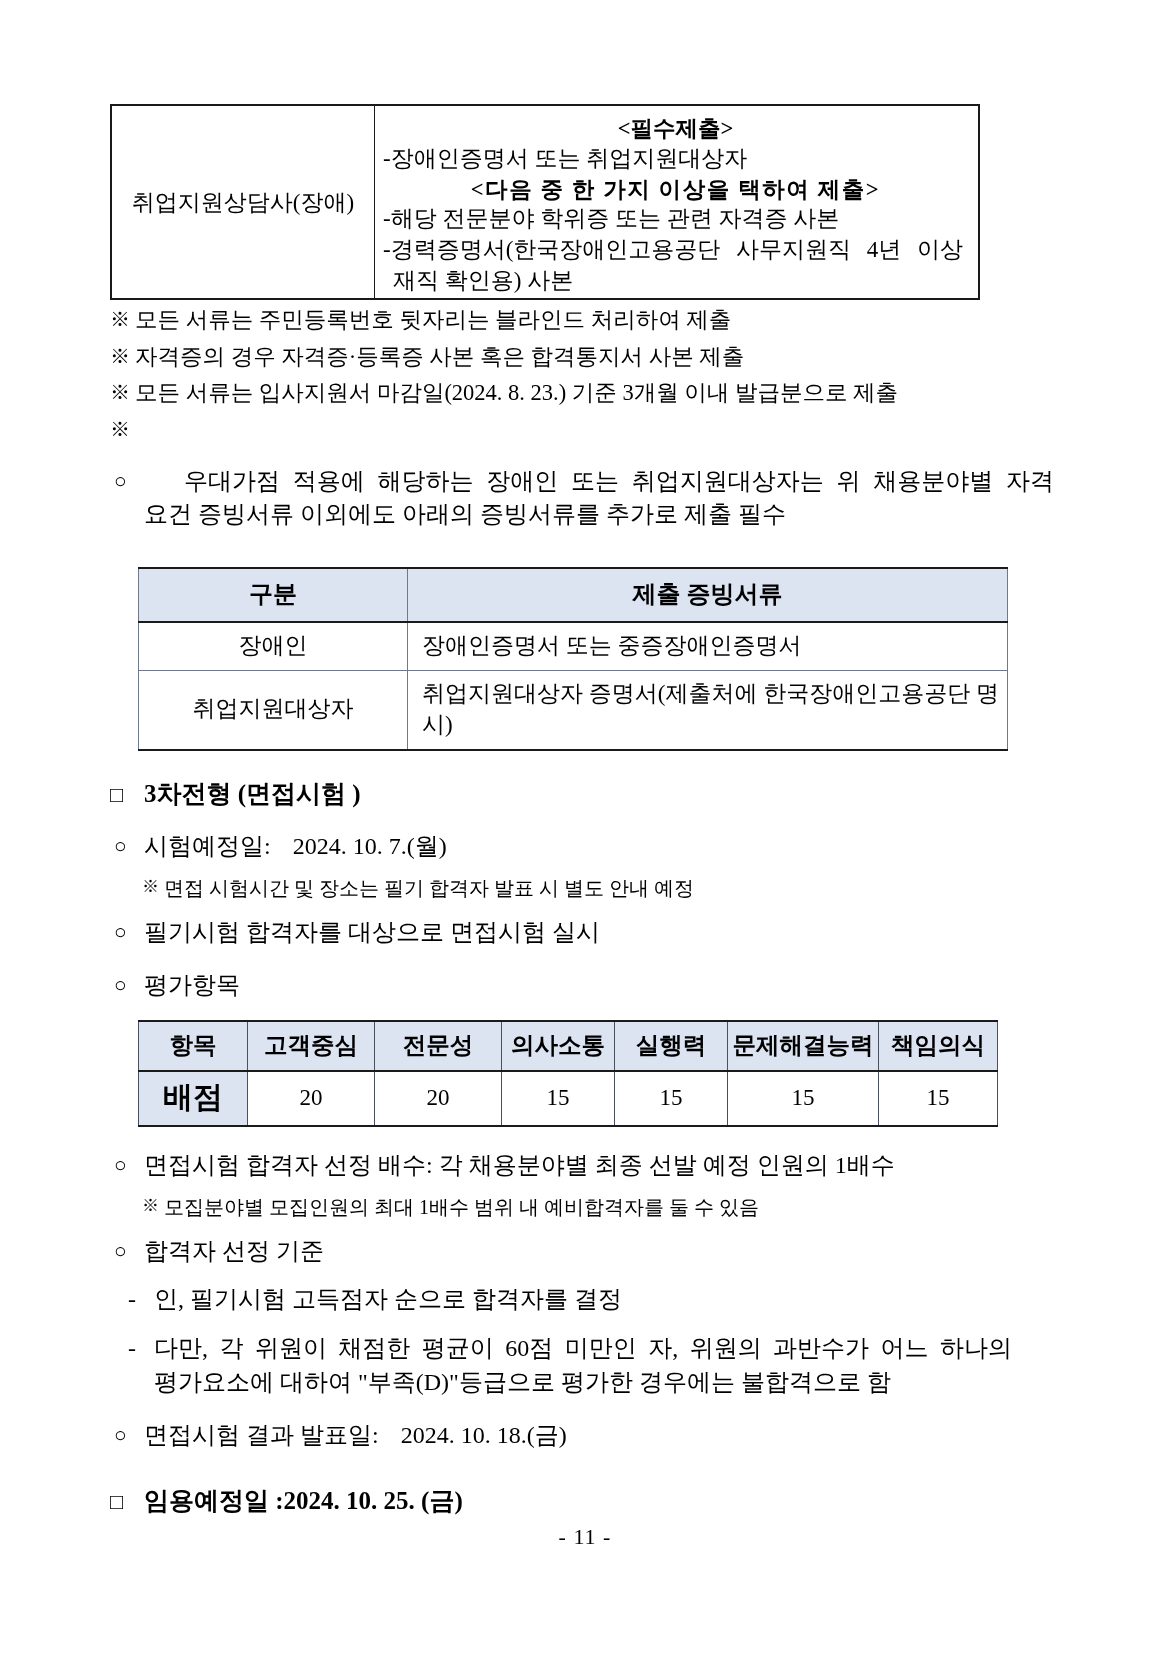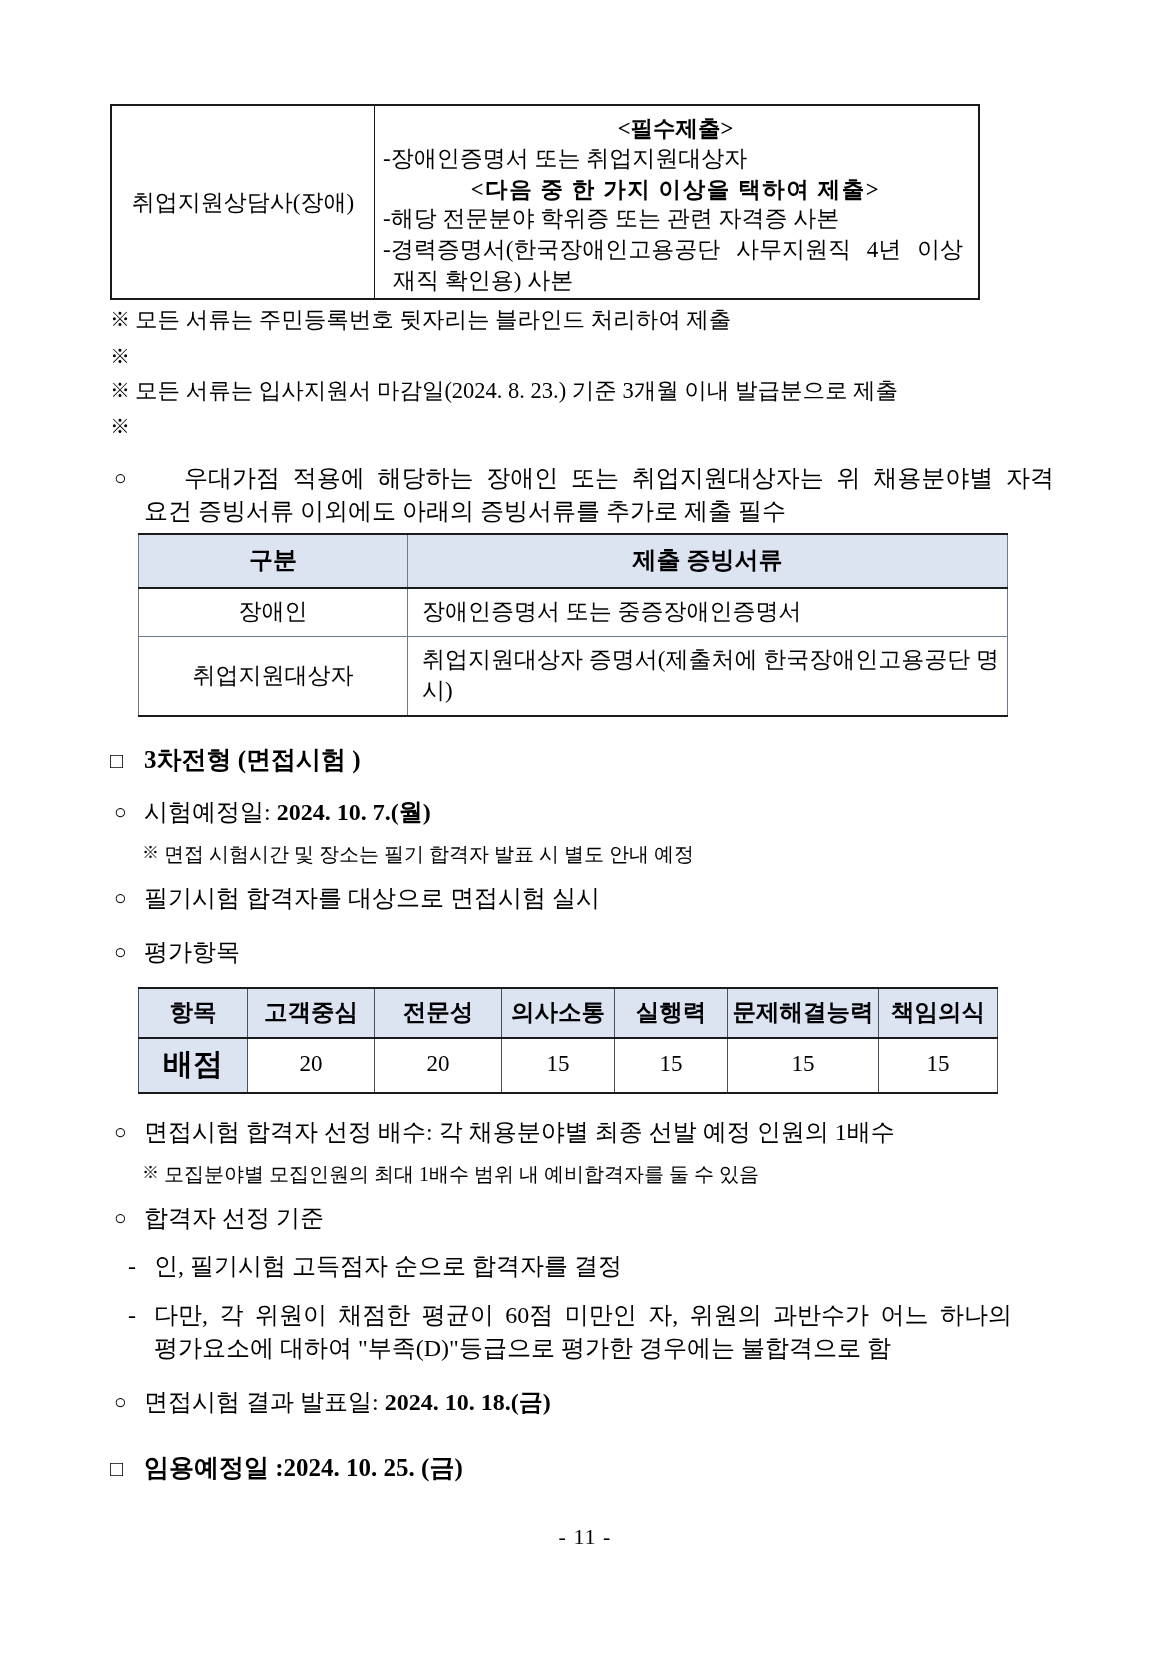--- a/index.html
+++ b/index.html
@@ -115,21 +115,21 @@
   .o-line.just {
     white-space: normal;
     text-align: justify;
     text-align-last: justify;
     width: 870px;
   }
 
   
   .tbl-proof {
     width: 870px;
-    margin: 5px 0 0 28px;
+    margin: 36px 0 0 28px;
     border-top: 2.5px solid #1a1a1a;
     border-bottom: 2.5px solid #1a1a1a;
   }
   .tbl-proof th, .tbl-proof td {
     border: 1px solid #6e7a8c;
     font-size: 23px;
     padding: 7px 0 9px 0;
     font-weight: normal;
   }
   .tbl-proof thead th {
@@ -216,21 +216,21 @@
   }
   .d-item .d-body { flex: 1 1 auto; }
   .d-line.just {
     white-space: normal;
     text-align: justify;
     text-align-last: justify;
     width: 858px;
   }
   .d-line { white-space: nowrap; }
 
-  b, .bold { font-weight: bold; }
+  b, .bold { font-weight: normal; margin-left: 16px; }
 
   
   .footer {
     position: absolute;
     left: 0;
     right: 0;
     top: 1524px;
     text-align: center;
     font-size: 22px;
     letter-spacing: 1px;
@@ -257,20 +257,21 @@
     </tbody>
   </table>
 
   <div class="notes">
     <div class="note">
       <span class="mark">※</span>
       <span>모든 서류는 주민등록번호 뒷자리는 블라인드 처리하여 제출</span>
     </div>
     <div class="note">
       <span class="mark">※</span>
+      <span>자격증의 경우 자격증·등록증 사본 혹은 합격통지서 사본 제출</span>
     </div>
     <div class="note">
       <span class="mark">※</span>
       <span>모든 서류는 입사지원서 마감일(2024. 8. 23.) 기준 3개월 이내 발급분으로 제출</span>
     </div>
     <div class="note">
       <span class="mark">※</span>
     </div>
   </div>
 

